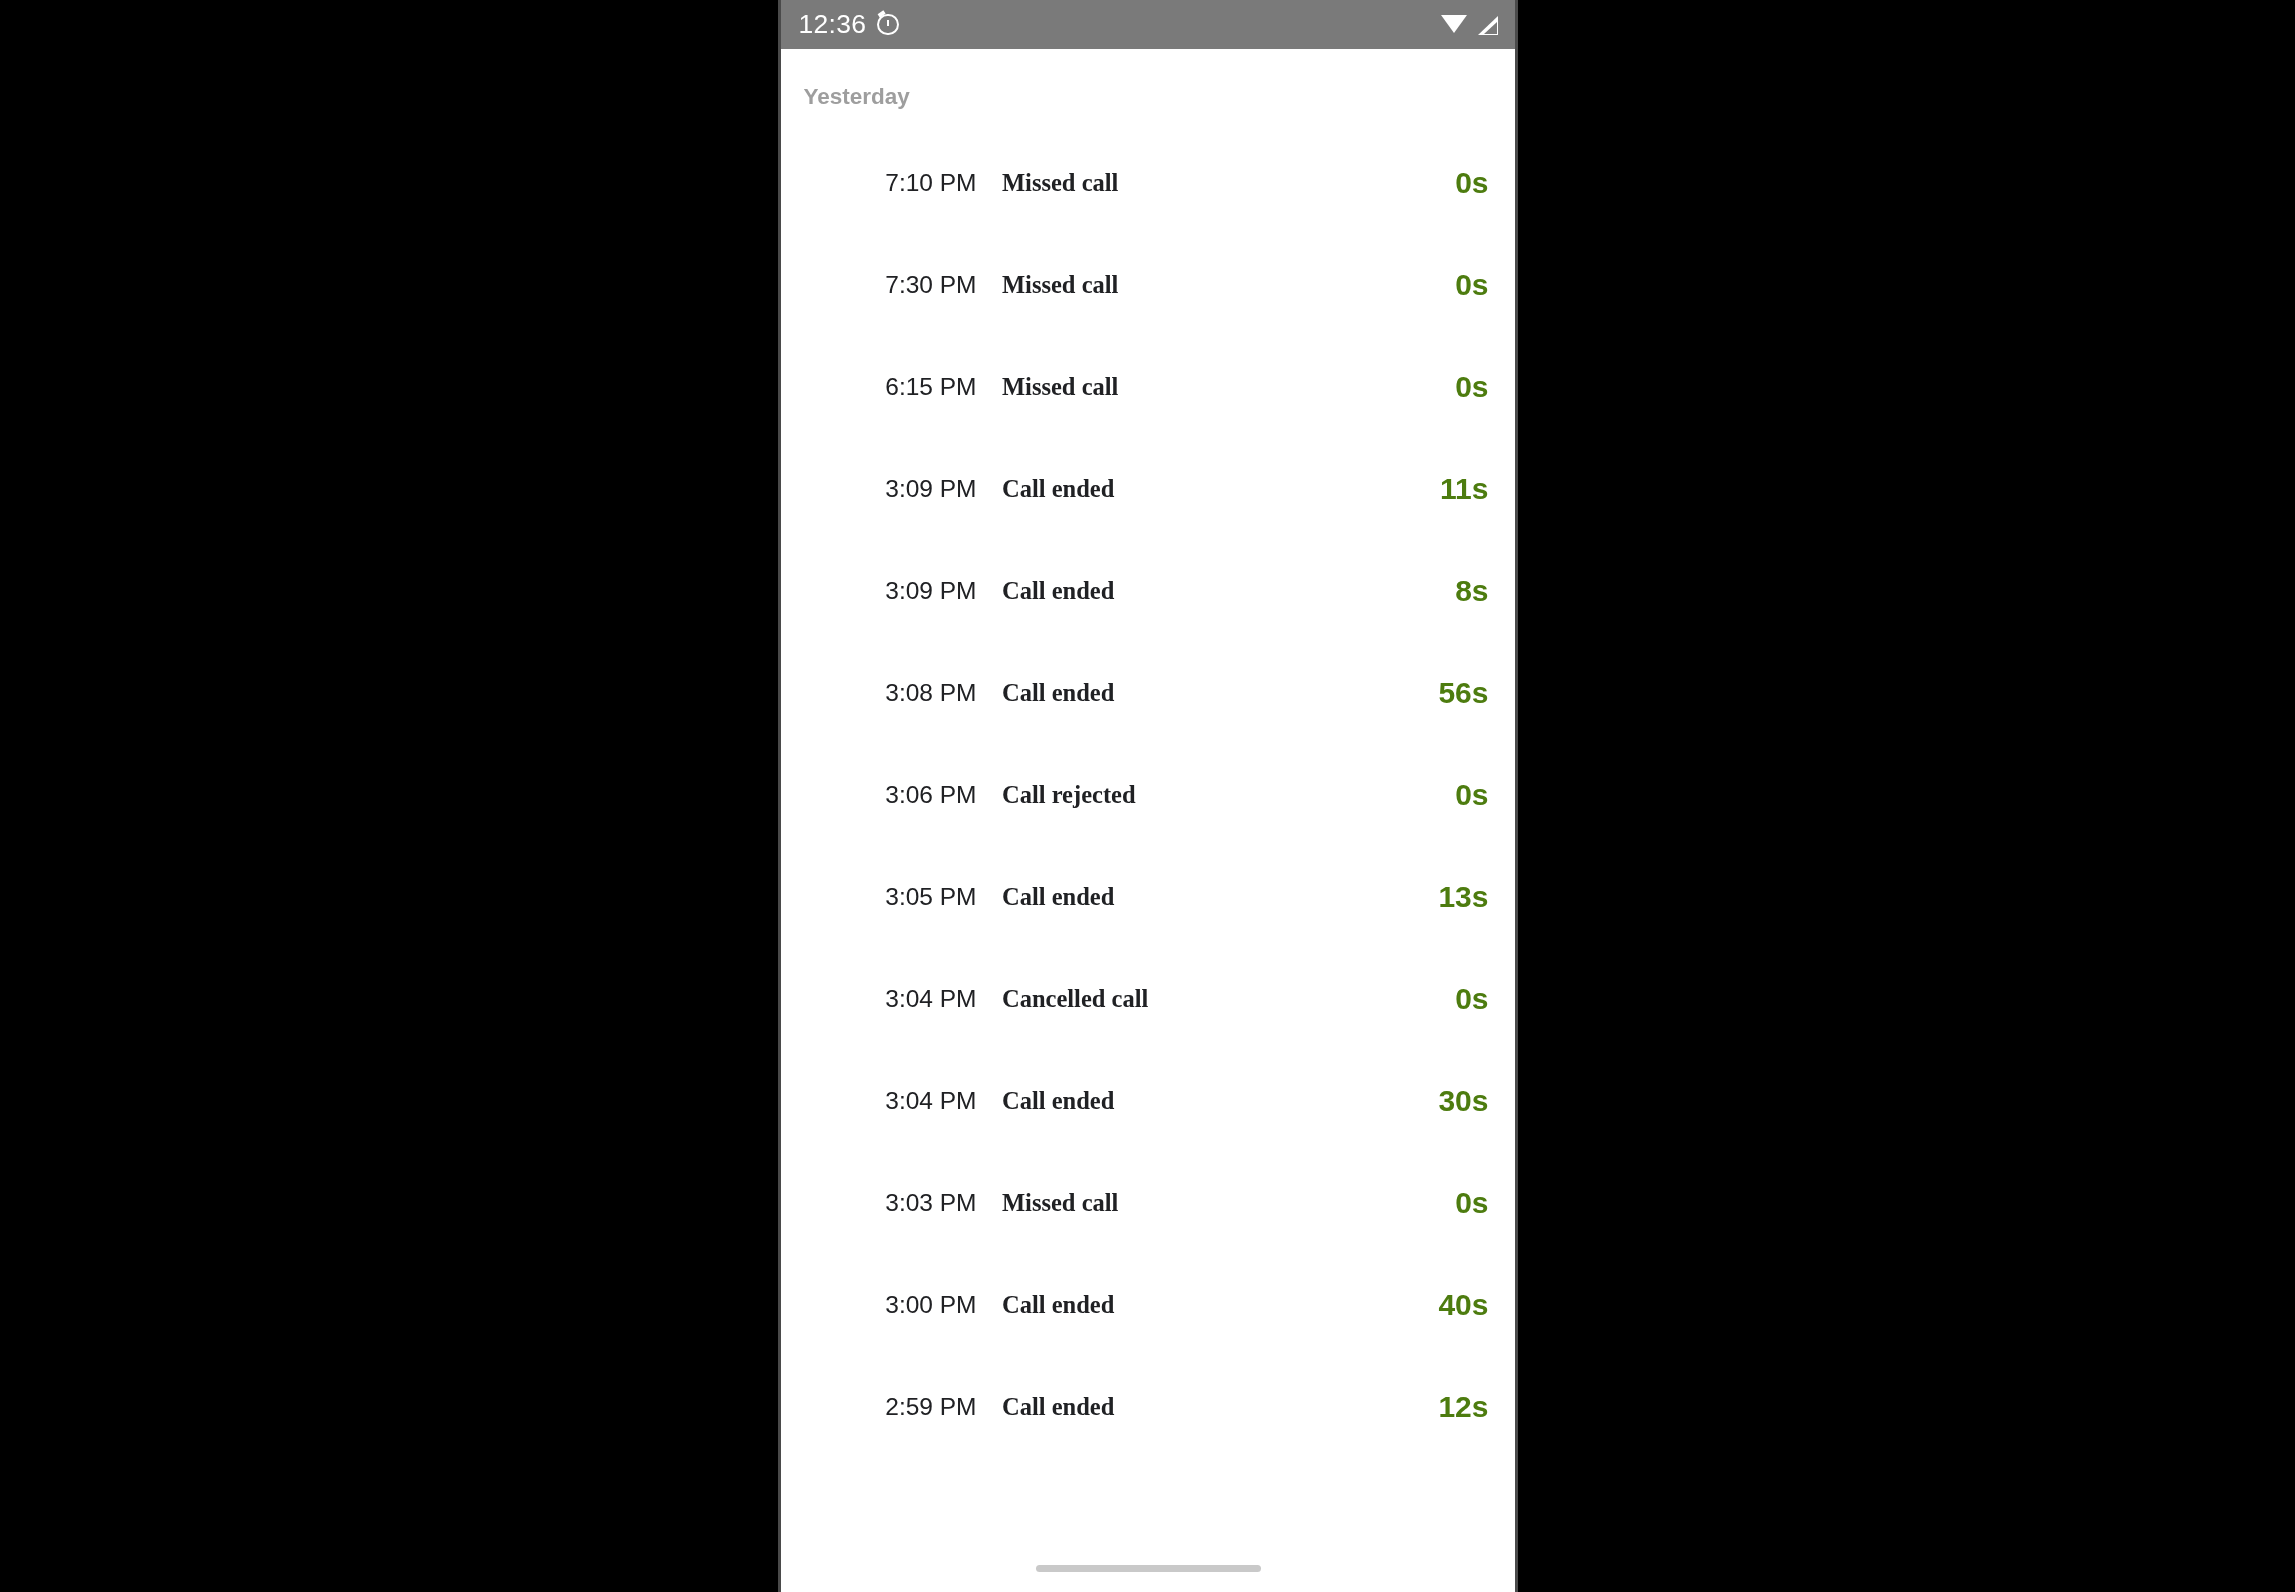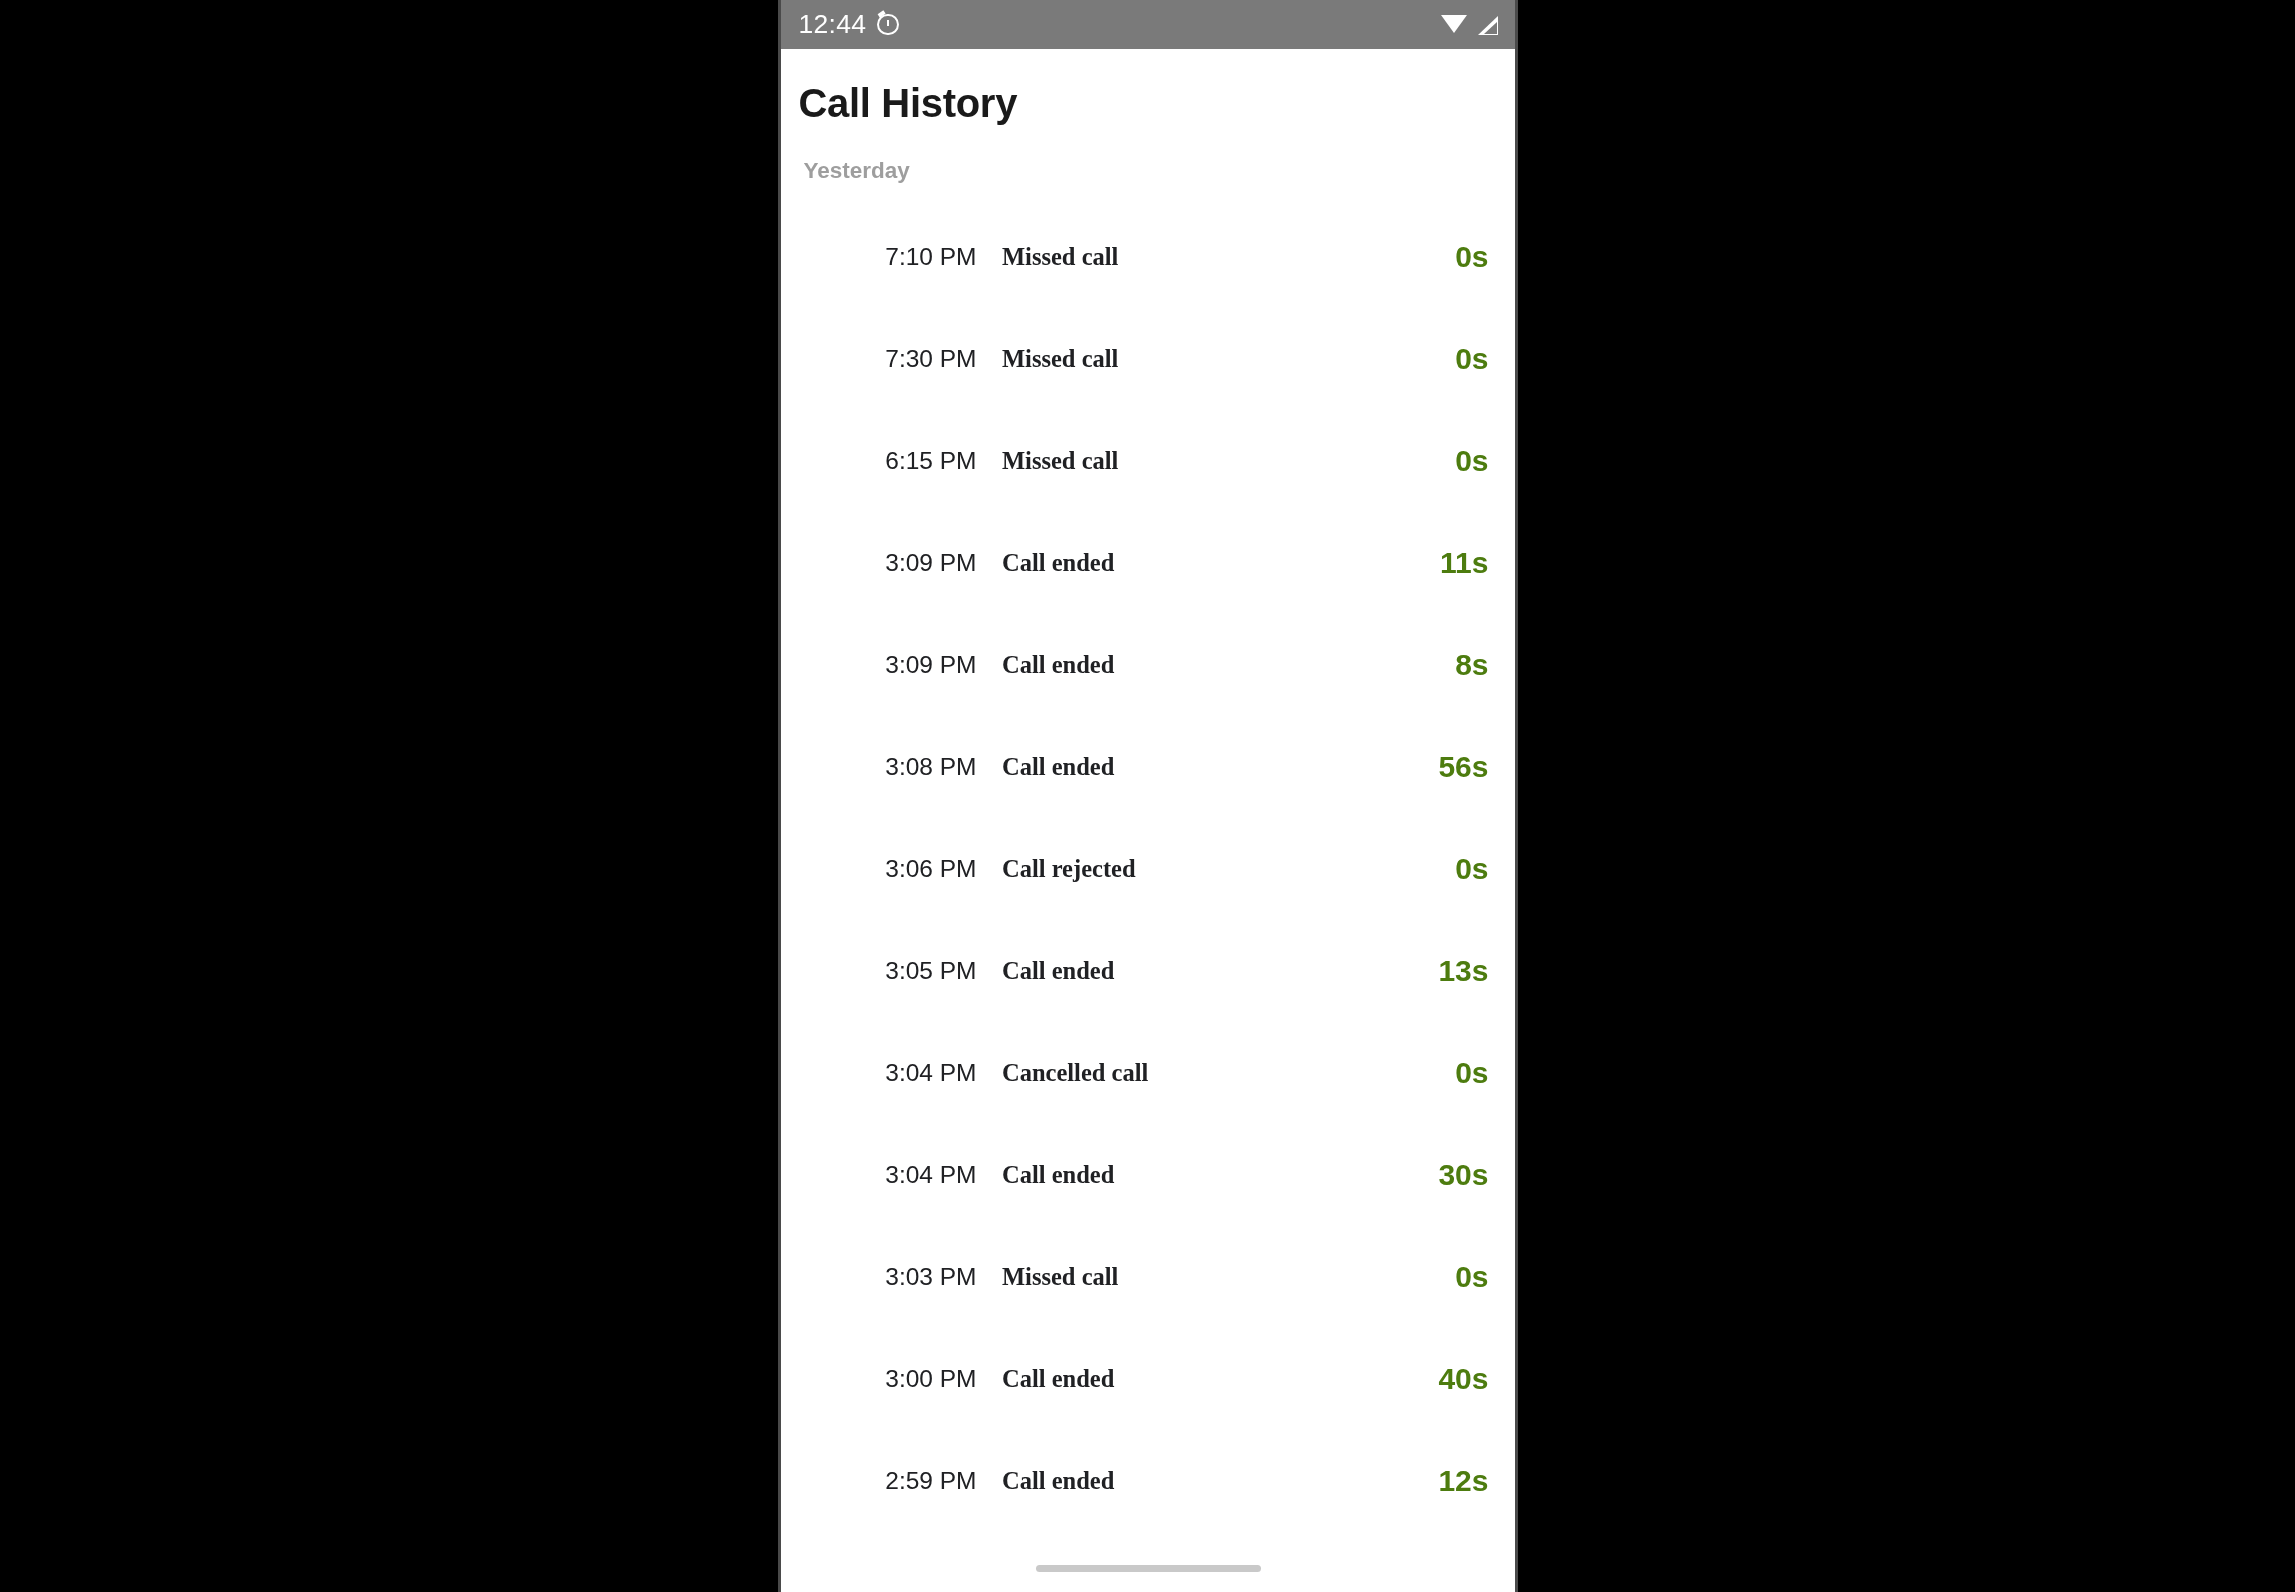--- a/index.html
+++ b/index.html
@@ -200,35 +200,34 @@
 </style>
 </head>
 <body>
 
 <div class="screen-root">
 
   <div class="device">
 
     <div class="status-bar">
       <div class="status-left">
-        <span class="status-clock">12:44</span>
+        <span class="status-clock">12:36</span>
         <span class="status-icon-alarmish"></span>
       </div>
       <div class="status-right">
         <span class="wifi-icon"></span>
         <span class="signal-icon">
           <span class="tri"></span>
           <span class="cut"></span>
         </span>
       </div>
     </div>
 
     <div class="app-body">
 
-      <div class="page-title">Call History</div>
 
       <div class="section-header">Yesterday</div>
 
       <div class="call-list">
 
         <div class="call-row">
           <span class="call-time">7:10 PM</span>
           <span class="call-label">Missed call</span>
           <span class="call-duration">0s</span>
         </div>

